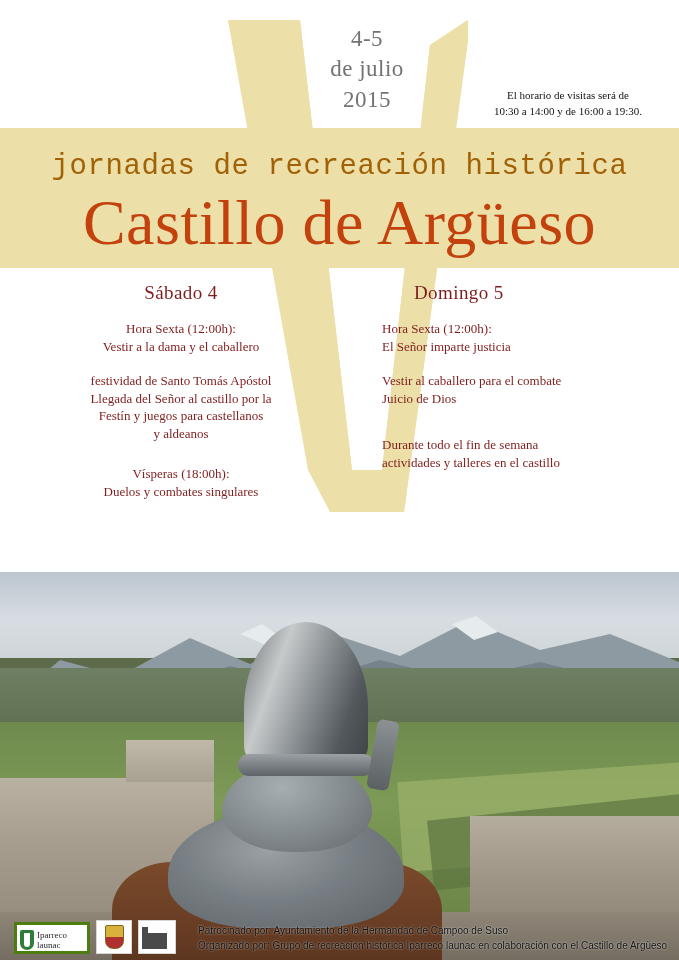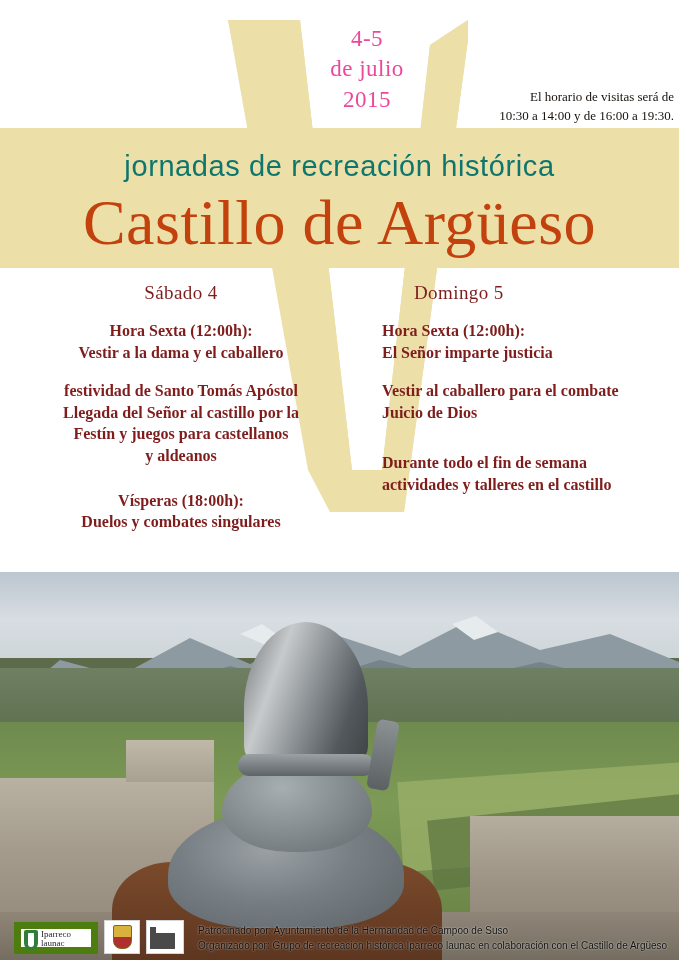--- a/index.html
+++ b/index.html
@@ -43,33 +43,33 @@
   }
   .date-block {
     position: absolute;
     left: 312px;
     top: 24px;
     width: 110px;
     text-align: center;
     font-family: "Liberation Serif", serif;
     font-size: 23px;
     line-height: 1.32;
-    color: #ec4899;
+    color: #737373;
     letter-spacing: 0.5px;
   }
   .date-block div { white-space: nowrap; }
 
   .hours-block {
     position: absolute;
     left: 462px;
     top: 88px;
     width: 212px;
-    text-align: right;
-    font-family: "Liberation Serif", serif;
-    font-size: 13px;
+    text-align: center;
+    font-family: "Liberation Serif", serif;
+    font-size: 11px;
     line-height: 1.45;
     color: #17120e;
   }
   .hours-block div { white-space: nowrap; }
 
   
   .title-band {
     position: absolute;
     left: 0;
     top: 128px;
@@ -81,24 +81,24 @@
   .band-inner {
     position: relative;
     width: 100%;
     height: 100%;
     text-align: center;
   }
   .subtitle {
     position: absolute;
     left: 0; right: 0;
     top: 22px;
-    font-family: Liberation Sans, sans-serif;
+    font-family: Liberation Mono, monospace;
     font-size: 29px;
     letter-spacing: 0.6px;
-    color: #0f766e;
+    color: #a16207;
     white-space: nowrap;
   }
   .main-title {
     position: absolute;
     left: 0; right: 0;
     top: 58px;
     font-family: "Liberation Serif", serif;
     font-size: 64px;
     letter-spacing: 0.5px;
     color: #c2410c;
@@ -124,24 +124,23 @@
   .col-right { left: 372px; width: 290px; }
   .day-head {
     font-size: 19px;
     margin-bottom: 16px;
     letter-spacing: 0.4px;
   }
   .col-left .day-head  { text-align: center; }
   .col-right .day-head { text-align: left; padding-left: 42px; }
 
   .item {
-    font-size: 16px;
+    font-size: 13px;
     line-height: 1.35;
     margin-bottom: 17px;
-    font-weight: bold;
   }
   .col-left .item  { text-align: center; }
   .col-right .item { text-align: left; padding-left: 10px; }
   .item div { white-space: nowrap; }
   .spacer-sm { height: 6px; }
 
   
   .photo {
     position: absolute;
     left: 0;
@@ -240,24 +239,24 @@
     align-items: center;
   }
   .logos {
     position: absolute;
     left: 14px; bottom: 6px;
     display: flex;
     align-items: flex-end;
     gap: 6px;
   }
   .logo-iparreco {
-    width: 84px; height: 32px;
+    width: 76px; height: 32px;
     background: #ffffff;
-    border: 7px solid #4d7c0f;
-    display: flex; align-items: flex-start; gap: 3px;
+    border: 3px solid #4d7c0f;
+    display: flex; align-items: flex-end; gap: 3px;
     padding: 1px 3px;
     box-sizing: border-box;
   }
   .shield {
     width: 14px; height: 20px;
     background: #2f7d3a;
     border-radius: 2px 2px 7px 7px;
     position: relative;
   }
   .shield:before {

